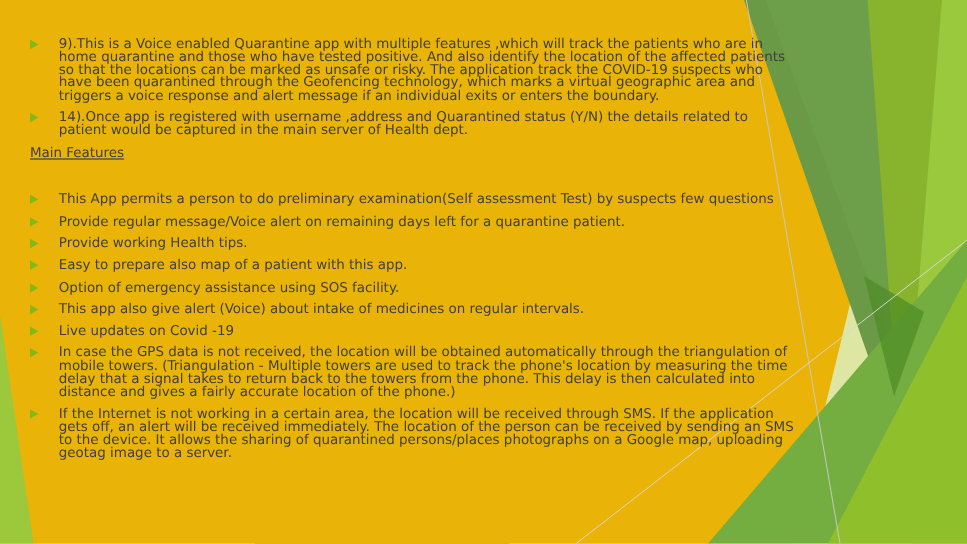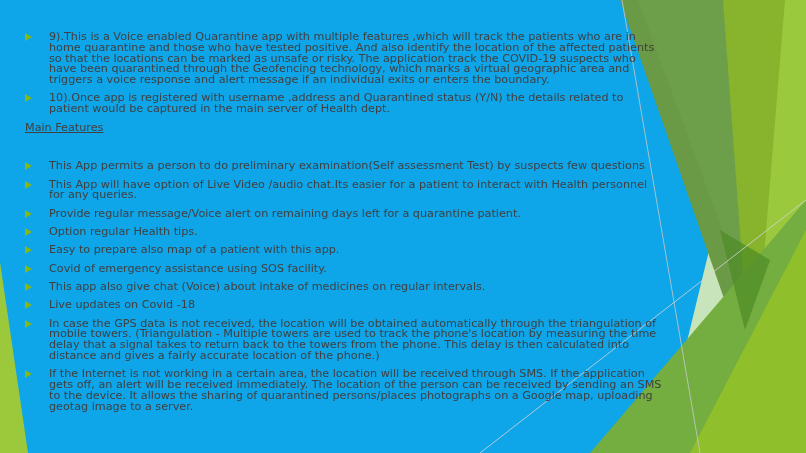--- a/index.html
+++ b/index.html
@@ -1,17 +1,17 @@
 <!DOCTYPE html>
 <html><head>
 <meta charset="utf-8">
 <style>
   html, body { margin: 0; padding: 0; }
   body { width: 806px; height: 453px; overflow: hidden; background: #ffffff; position: relative; font-family: "DejaVu Sans", sans-serif; }
-  .slide { position: absolute; left: 0; top: 0; width: 806px; height: 453px; background: #0ea5e9; overflow: hidden; }
+  .slide { position: absolute; left: 0; top: 0; width: 806px; height: 453px; background: #eab308; overflow: hidden; }
   .bg-shapes { position: absolute; left: 0; top: 0; width: 806px; height: 453px; z-index: 0; }
   .content { position: absolute; left: 25px; top: 32px; width: 640px; z-index: 1; color: #404040; font-size: 11.2px; line-height: 10.8px; }
   .item { position: relative; padding-left: 24px; margin-bottom: 7.5px; }
   .bullet { position: absolute; left: 0; top: 1px; width: 0; height: 0; border-top: 4px solid transparent; border-bottom: 4px solid transparent; border-left: 7px solid #84b818; }
   .heading { text-decoration: underline; margin: 4px 0 0 0; font-size: 11.2px; }
   .spacer { height: 28px; }
 </style>
 </head>
 <body>
 
@@ -39,57 +39,53 @@
     <line x1="480" y1="453" x2="806" y2="200" stroke="#d7d7d7" stroke-width="0.8"></line>
   </svg>
 
   <div class="content">
     <div class="item">
       <span class="bullet"></span>
       <span>9).This is a Voice enabled  Quarantine app with multiple features ,which will track the patients who are in home quarantine and those who have tested positive. And also identify the location of the affected patients so that the locations can be marked as unsafe or risky. The application  track the COVID-19 suspects who have been quarantined through the Geofencing technology, which marks a virtual geographic area and triggers a voice response and alert message  if an individual exits or enters the boundary.</span>
     </div>
     <div class="item">
       <span class="bullet"></span>
-      <span>10).Once app is registered with username ,address and Quarantined status (Y/N) the details related to patient would be captured in the main server of Health dept.</span>
+      <span>14).Once app is registered with username ,address and Quarantined status (Y/N) the details related to patient would be captured in the main server of Health dept.</span>
     </div>
 
     <div class="heading">Main Features</div>
     <div class="spacer"></div>
 
     <div class="item">
       <span class="bullet"></span>
       <span>This App permits a person to do preliminary examination(Self assessment Test)  by suspects few questions</span>
     </div>
     <div class="item">
       <span class="bullet"></span>
-      <span>This App will have option of Live Video /audio chat.Its easier for a patient to interact with Health personnel for any queries.</span>
-    </div>
-    <div class="item">
-      <span class="bullet"></span>
       <span>Provide regular message/Voice alert  on remaining days  left for a quarantine patient.</span>
     </div>
     <div class="item">
       <span class="bullet"></span>
-      <span>Option regular Health tips.</span>
+      <span>Provide working Health tips.</span>
     </div>
     <div class="item">
       <span class="bullet"></span>
       <span>Easy to prepare also map of a patient with this app.</span>
     </div>
     <div class="item">
       <span class="bullet"></span>
-      <span>Covid of emergency assistance using SOS facility.</span>
+      <span>Option of emergency assistance using SOS facility.</span>
     </div>
     <div class="item">
       <span class="bullet"></span>
-      <span>This app also give chat (Voice) about intake of medicines on regular intervals.</span>
+      <span>This app also give alert (Voice) about intake of medicines on regular intervals.</span>
     </div>
     <div class="item">
       <span class="bullet"></span>
-      <span>Live updates on Covid -18</span>
+      <span>Live updates on Covid -19</span>
     </div>
     <div class="item">
       <span class="bullet"></span>
       <span>In case the GPS data is not received, the location will be obtained automatically through the triangulation of mobile towers. (Triangulation - Multiple towers are used to track the phone's location by measuring the time delay that a signal takes to return back to the towers from the phone. This delay is then calculated into distance and gives a fairly accurate location of the phone.)</span>
     </div>
     <div class="item">
       <span class="bullet"></span>
       <span>If the Internet is not working in a certain area, the location will be received through SMS. If the application gets off, an alert will be received immediately. The location of the person can be received by sending an SMS to the device. It allows the sharing of quarantined persons/places photographs on a Google map, uploading geotag image to a server.</span>
     </div>
   </div>

